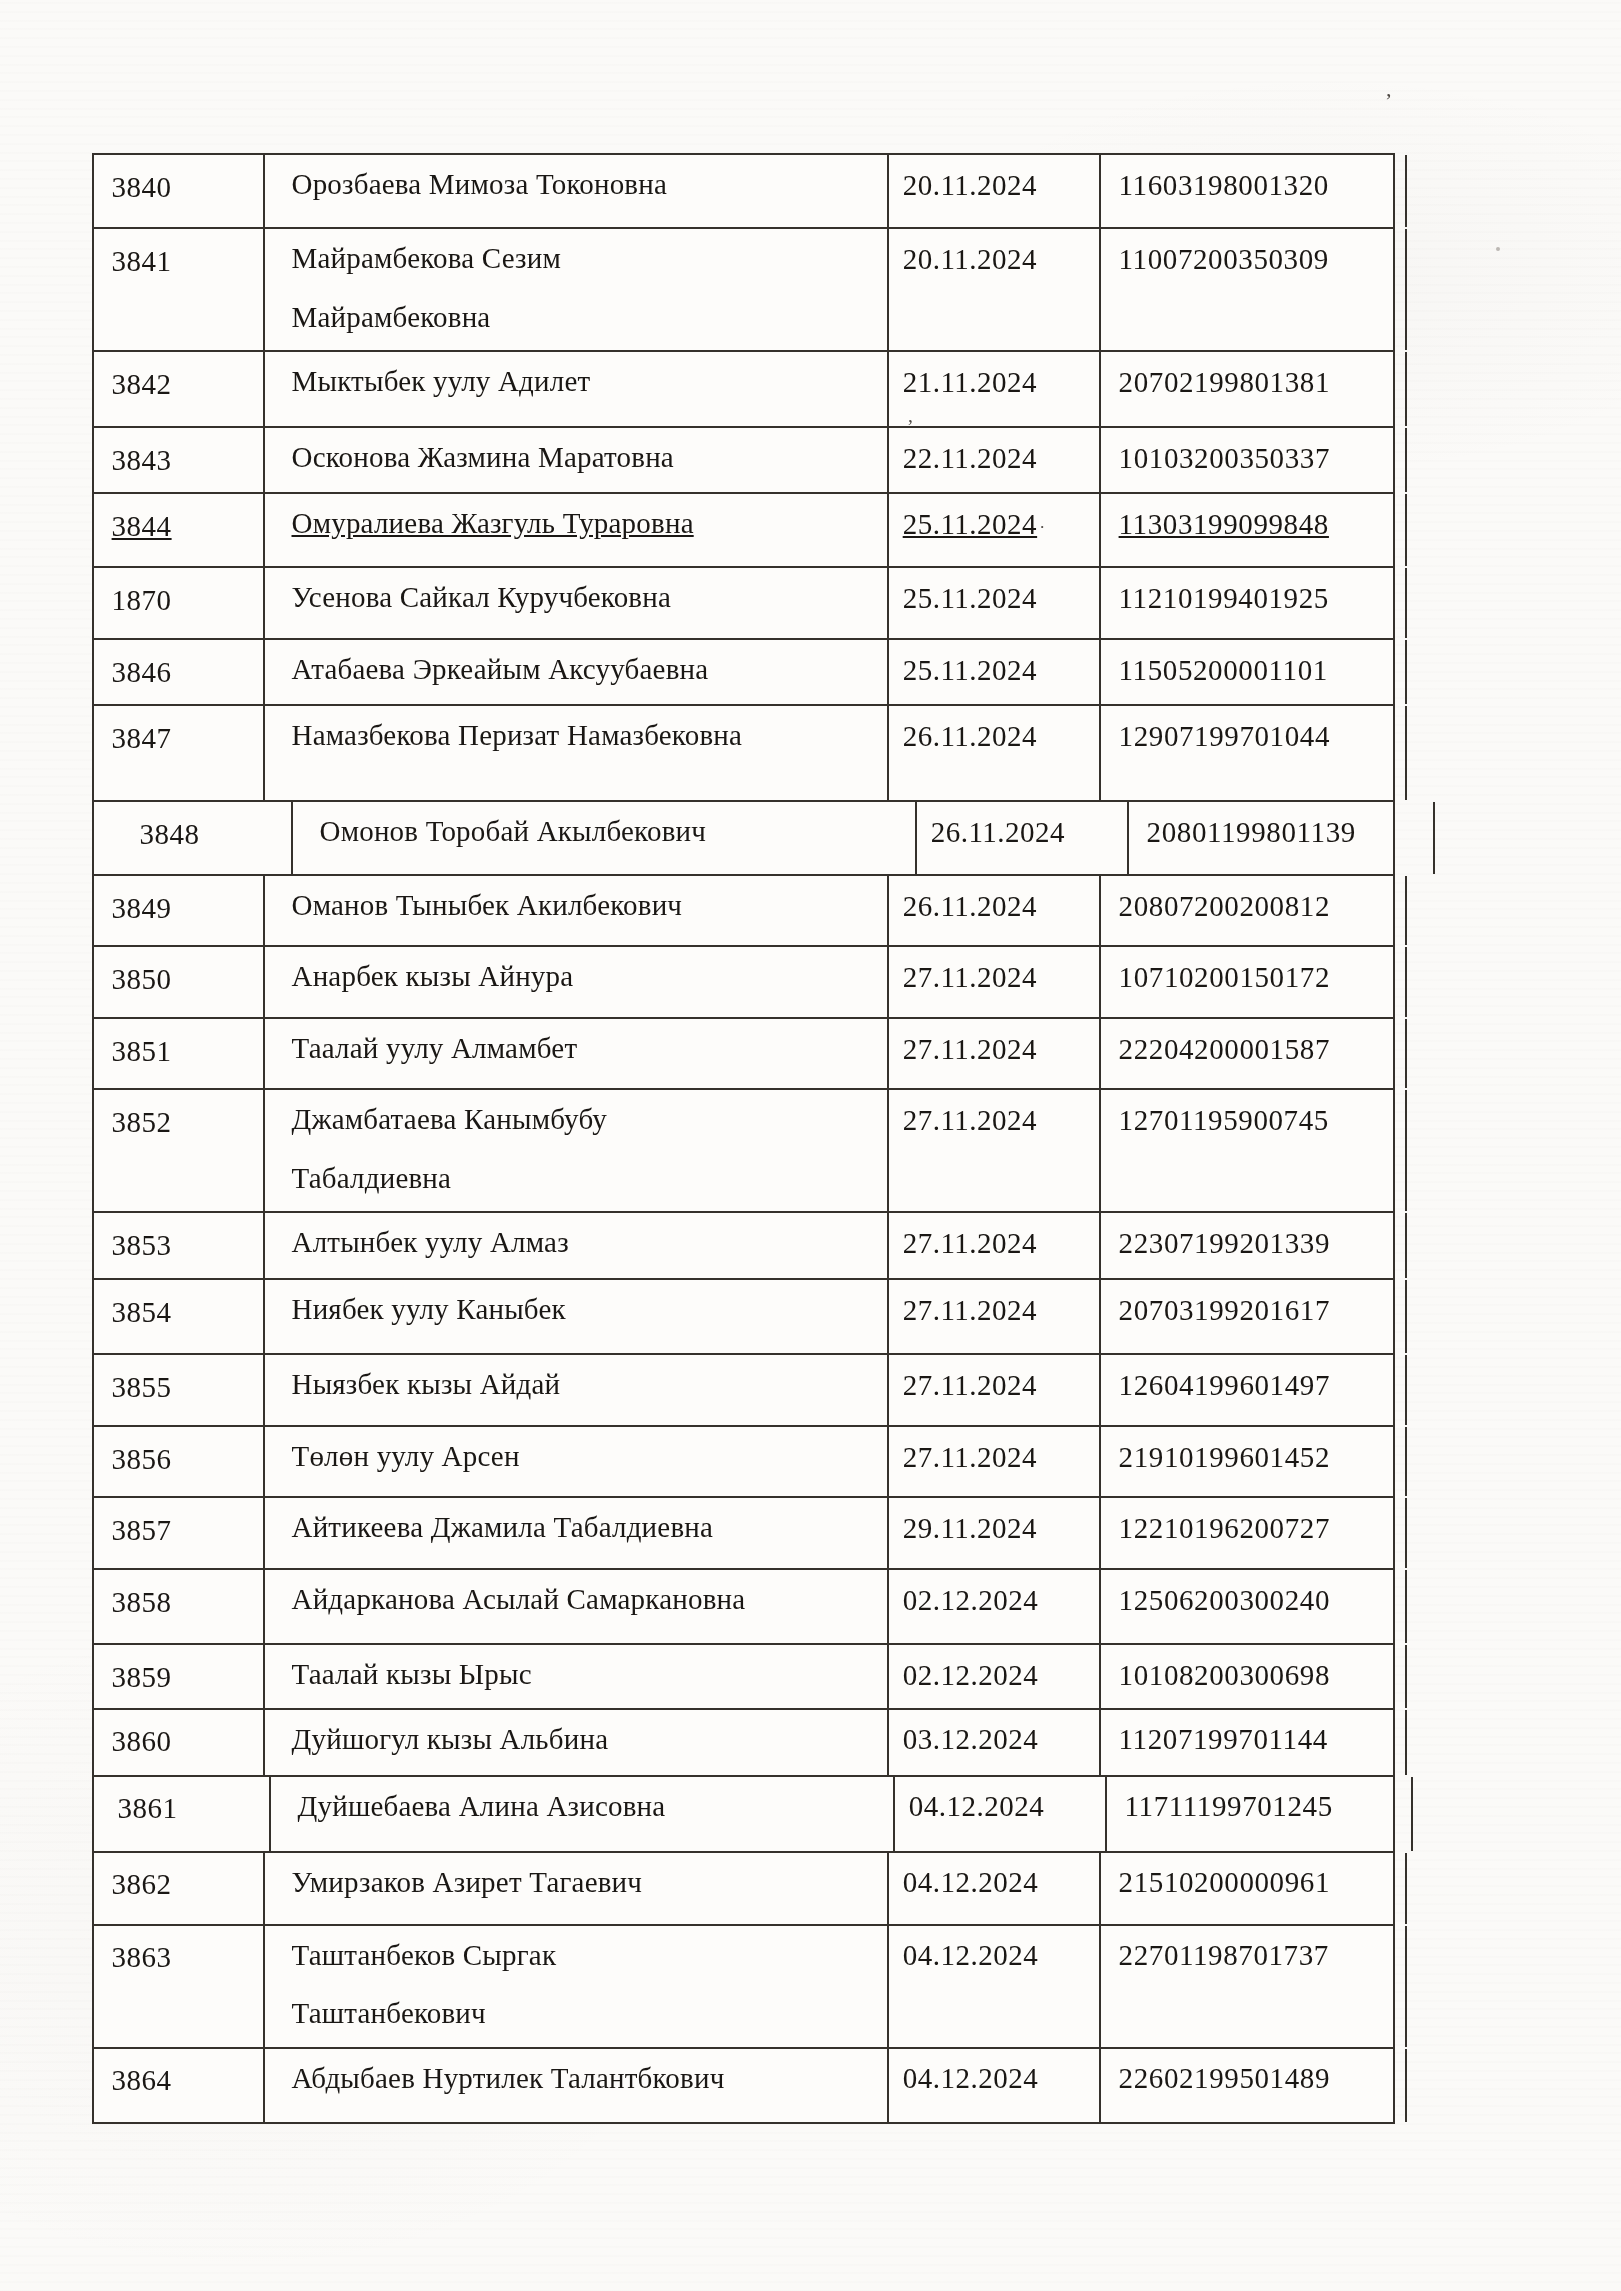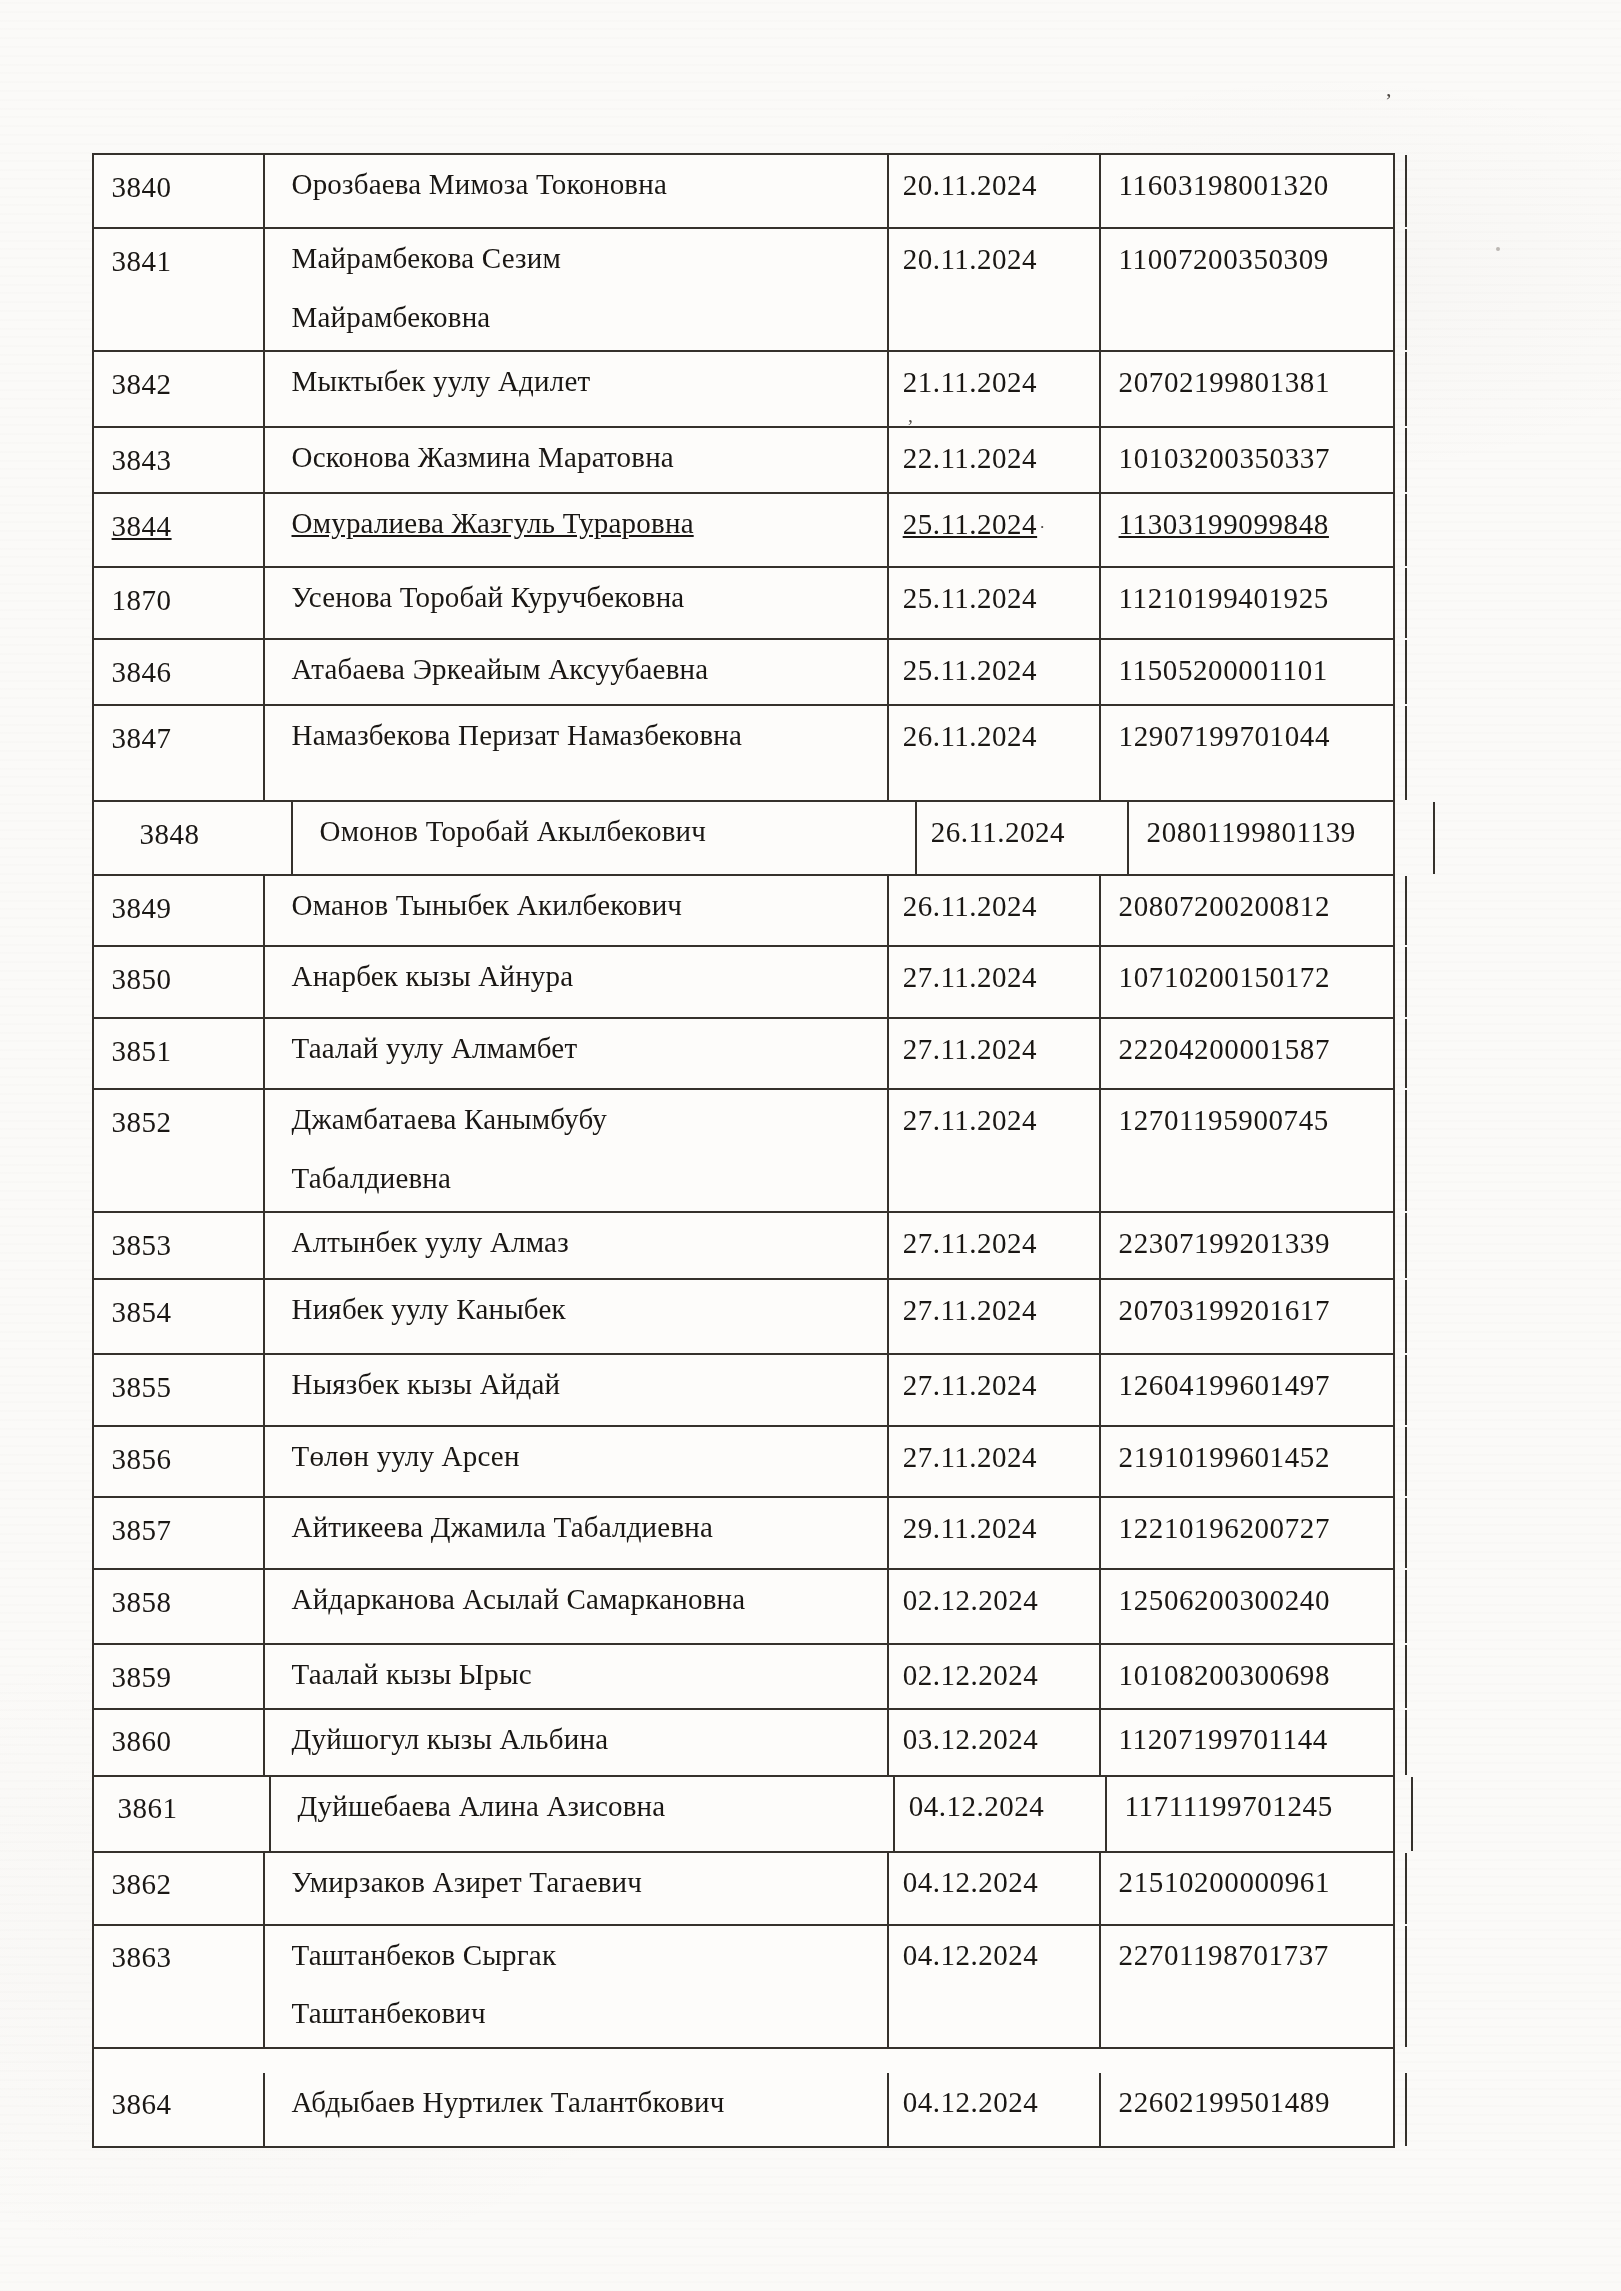--- a/index.html
+++ b/index.html
@@ -134,21 +134,21 @@
       </div>
       <div class="row" style="min-height: 74px; text-decoration: underline;">
         <div class="cell num">3844</div>
         <div class="cell name">Омуралиева Жазгуль Тураровна</div>
         <div class="cell date">25.11.2024</div>
         <div class="cell idnum">11303199099848</div>
         <div class="cell blank"></div>
       </div>
       <div class="row" style="min-height: 72px;">
         <div class="cell num">1870</div>
-        <div class="cell name">Усенова Торобай Куручбековна</div>
+        <div class="cell name">Усенова Сайкал Куручбековна</div>
         <div class="cell date">25.11.2024</div>
         <div class="cell idnum">11210199401925</div>
         <div class="cell blank"></div>
       </div>
       <div class="row" style="min-height: 66px;">
         <div class="cell num">3846</div>
         <div class="cell name">Атабаева Эркеайым Аксуубаевна</div>
         <div class="cell date">25.11.2024</div>
         <div class="cell idnum">11505200001101</div>
         <div class="cell blank"></div>
@@ -267,21 +267,21 @@
         <div class="cell blank"></div>
       </div>
       <div class="row" style="min-height: 114px;">
         <div class="cell num">3863</div>
         <div class="cell name">Таштанбеков Сыргак
 Таштанбекович</div>
         <div class="cell date">04.12.2024</div>
         <div class="cell idnum">22701198701737</div>
         <div class="cell blank"></div>
       </div>
-      <div class="row" style="min-height: 73px; margin-top: 24px;">
+      <div class="row" style="min-height: 73px;">
         <div class="cell num">3864</div>
         <div class="cell name">Абдыбаев Нуртилек Талантбкович</div>
         <div class="cell date">04.12.2024</div>
         <div class="cell idnum">22602199501489</div>
         <div class="cell blank"></div>
       </div>
     </div>
 </div>
 
 <div class="speck" style="left:1385px; top:91px;">’</div>

